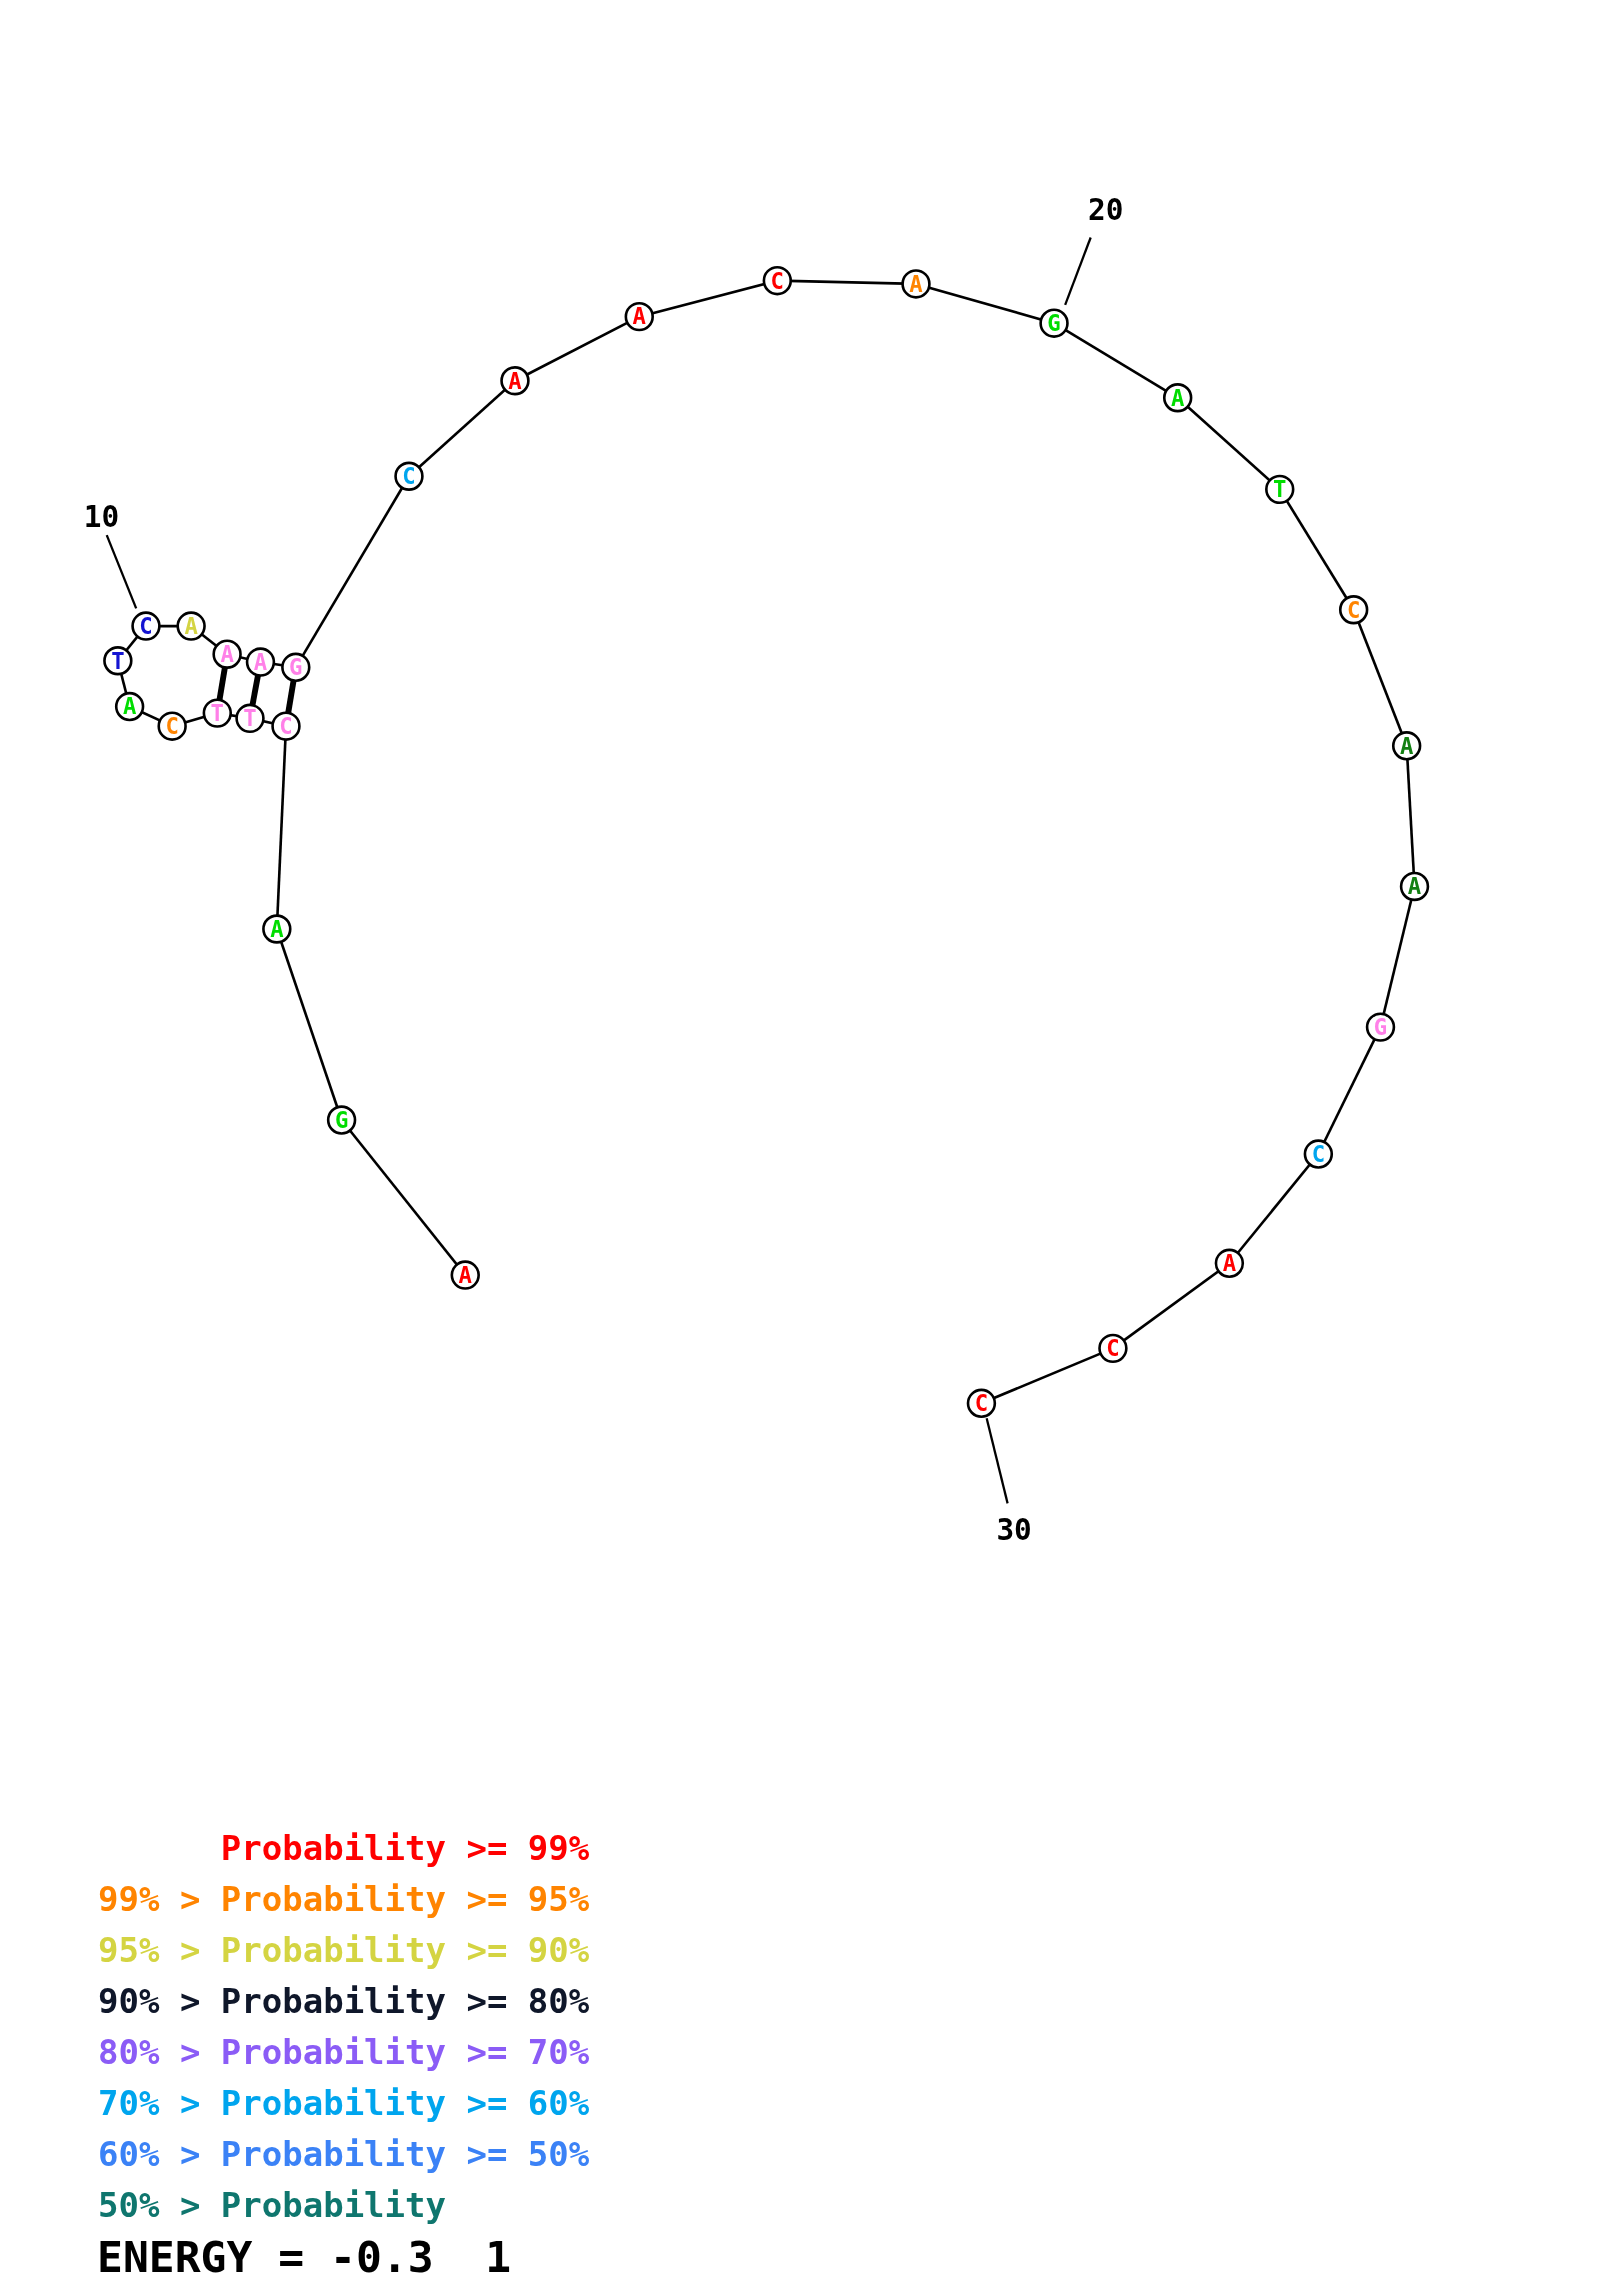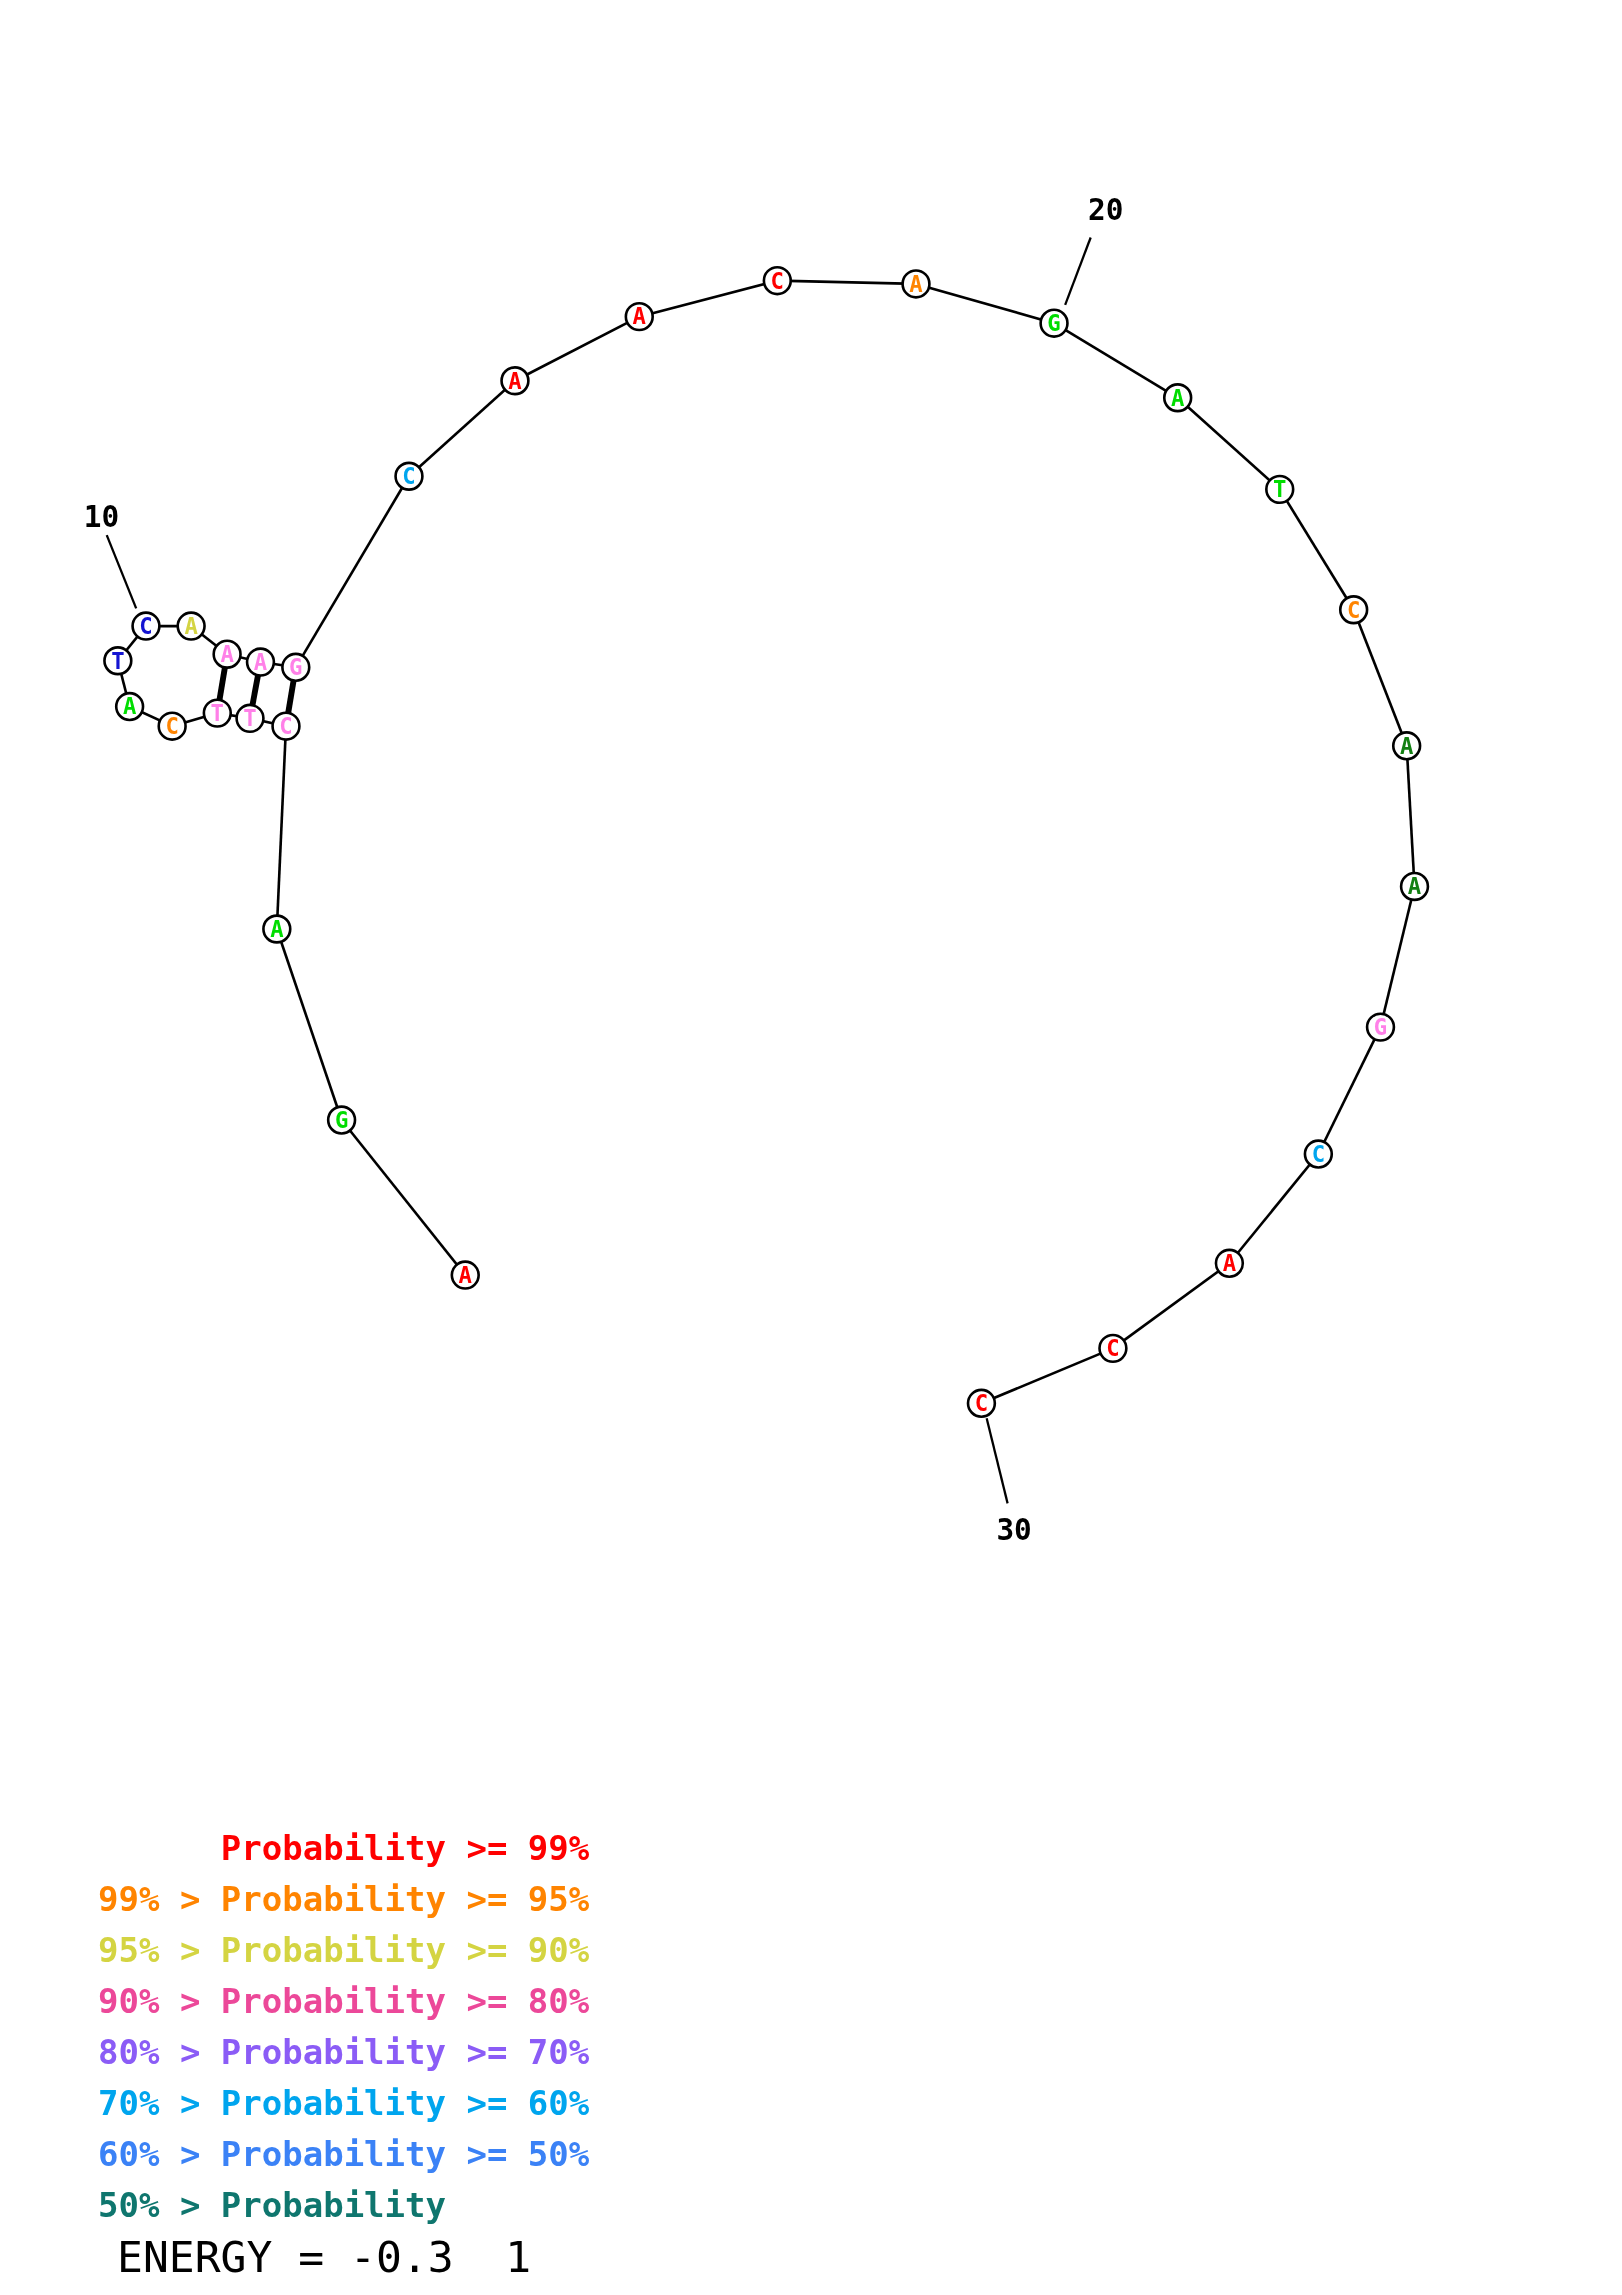--- a/index.html
+++ b/index.html
@@ -39,25 +39,24 @@
     font-size: 34px;
     line-height: 43px;
     white-space: pre;
     letter-spacing: 0px;
   }
   .energy-line {
     position: absolute;
     left: 97px;
     top: 2236px;
     color: #000000;
-    font-weight: normal;
+    font-weight: bold;
     font-size: 43px;
     line-height: 43px;
     white-space: pre;
-    margin-left: 20px;
   }
 </style>
 </head>
 <body>
 
 <div class="page">
   <svg id="structure-svg" width="1622" height="2295" viewBox="0 0 2479 3508">
       <line x1="711" y1="1949" x2="522" y2="1712" class="backbone"></line>
       <line x1="522" y1="1712" x2="423" y2="1420" class="backbone"></line>
       <line x1="423" y1="1420" x2="437" y2="1110" class="backbone"></line>
@@ -154,21 +153,21 @@
       <circle cx="1500" cy="2145" r="20.5" class="nt-circle"></circle>
       <text x="1500" y="2157" class="nt-base" fill="#ff0000">C</text>
       <text x="155" y="806" class="pos-label">10</text>
       <text x="1690" y="336" class="pos-label">20</text>
       <text x="1550" y="2354" class="pos-label">30</text>
     </svg>
   <div id="legend">
       <div class="legend-row" style="top: 1827px; color: rgb(255, 0, 0);">      Probability &gt;= 99%</div>
       <div class="legend-row" style="top: 1878px; color: rgb(255, 132, 0);">99% &gt; Probability &gt;= 95%</div>
       <div class="legend-row" style="top: 1929px; color: rgb(212, 212, 66); text-align: center;">95% &gt; Probability &gt;= 90%</div>
-      <div class="legend-row" style="top: 1980px; color: #ec4899;">90% &gt; Probability &gt;= 80%</div>
+      <div class="legend-row" style="top: 1980px; color: #0f172a;">90% &gt; Probability &gt;= 80%</div>
       <div class="legend-row" style="top: 2031px; color: #8b5cf6;">80% &gt; Probability &gt;= 70%</div>
       <div class="legend-row" style="top: 2082px; color: rgb(0, 165, 238); text-align: right;">70% &gt; Probability &gt;= 60%</div>
       <div class="legend-row" style="top: 2133px; color: #3b82f6;">60% &gt; Probability &gt;= 50%</div>
       <div class="legend-row" style="top: 2184px; color: #0f766e;">50% &gt; Probability</div>
     </div>
   <div class="energy-line">ENERGY = -0.3  1</div>
 </div>
 
 
 </body></html>

